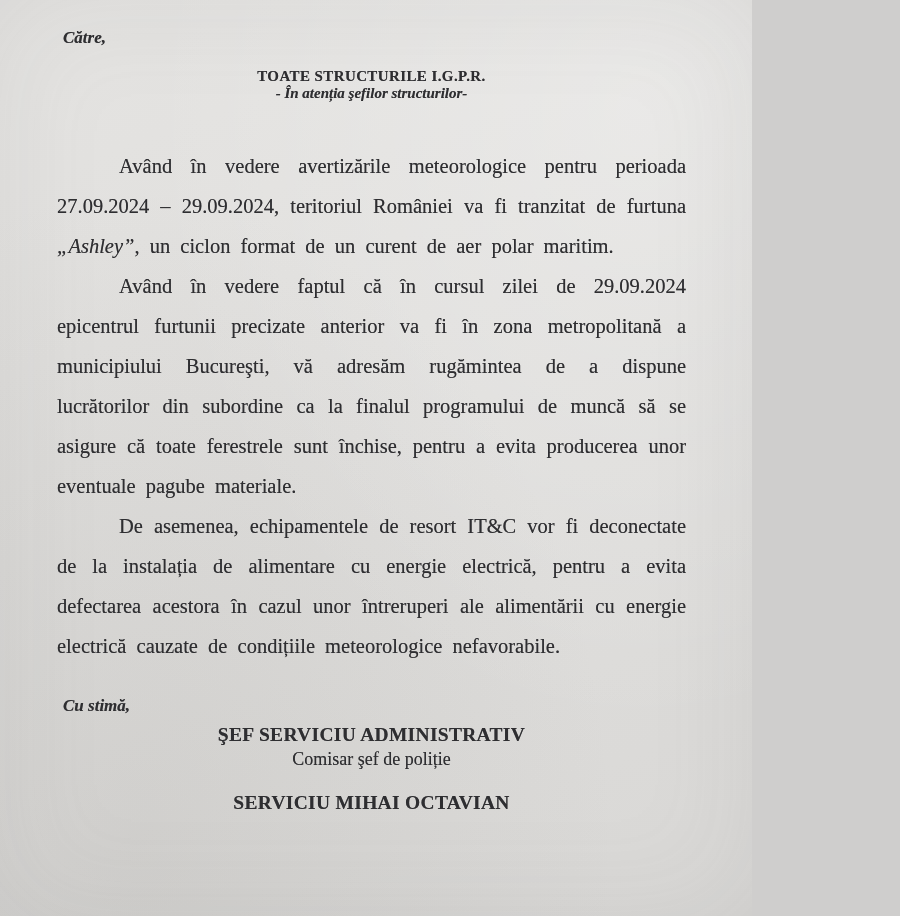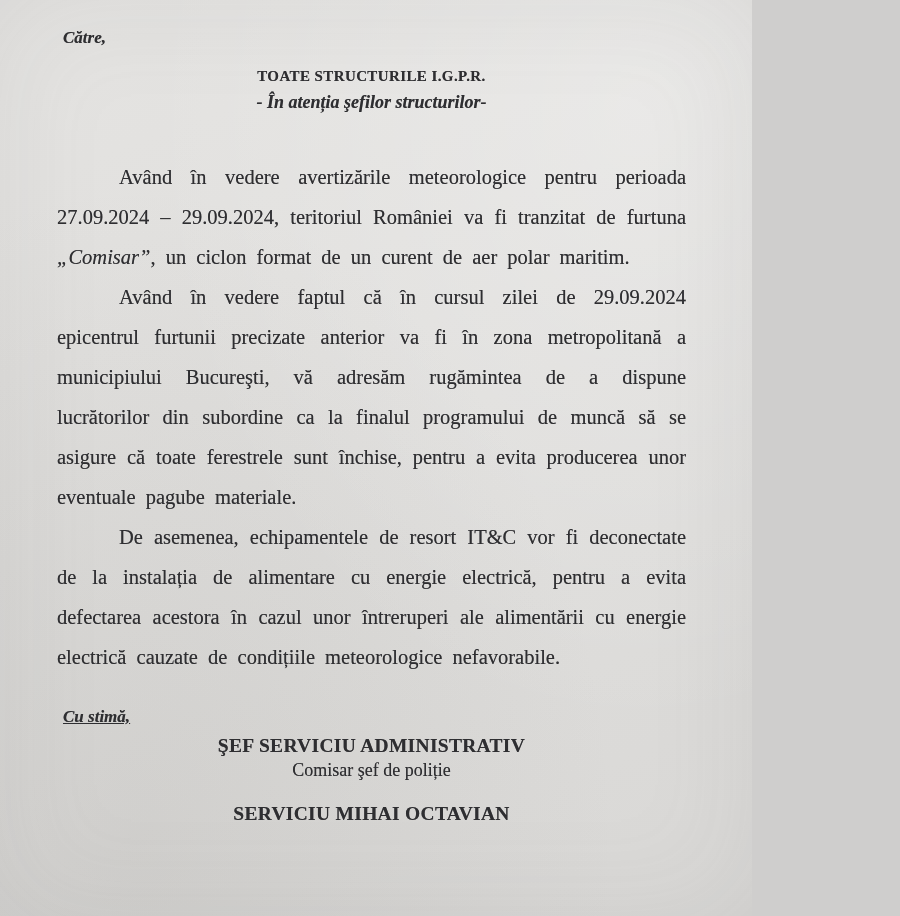--- a/index.html
+++ b/index.html
@@ -33,43 +33,41 @@
     text-align: center;
     font-weight: bold;
     font-size: 15px;
     letter-spacing: 0.4px;
     margin-top: 20px;
   }
   .subtitle {
     text-align: center;
     font-weight: bold;
     font-style: italic;
-    font-size: 18px;
-    margin-top: 7px;
+    font-size: 15px;
   }
   .body-text {
     margin-top: 44px;
     font-size: 20.5px;
     line-height: 40px;
     text-align: justify;
     word-spacing: 5px;
   }
   .body-text p {
     margin: 0;
     text-indent: 62px;
   }
   .storm-name {
     font-style: italic;
   }
   .closing {
     font-weight: bold;
     font-style: italic;
     font-size: 17px;
     margin: 30px 0 0 6px;
-    text-decoration: underline;
   }
   .signature {
     text-align: center;
     margin-top: 8px;
   }
   .sig-role {
     font-weight: bold;
     font-size: 19.5px;
     letter-spacing: 0.3px;
   }
@@ -89,21 +87,21 @@
 
 <div class="paper">
 
   <div class="salutation">Către,</div>
 
   <div class="title">TOATE STRUCTURILE I.G.P.R.</div>
 
   <div class="subtitle">- În atenția şefilor structurilor-</div>
 
   <div class="body-text">
-    <p><span>Având în vedere avertizările meteorologice pentru perioada 27.09.2024 – 29.09.2024, teritoriul României va fi tranzitat de furtuna </span><em class="storm-name">„Comisar”</em><span>, un ciclon format de un curent de aer polar maritim.</span></p>
+    <p><span>Având în vedere avertizările meteorologice pentru perioada 27.09.2024 – 29.09.2024, teritoriul României va fi tranzitat de furtuna </span><em class="storm-name">„Ashley”</em><span>, un ciclon format de un curent de aer polar maritim.</span></p>
     <p>Având în vedere faptul că în cursul zilei de 29.09.2024 epicentrul furtunii precizate anterior va fi în zona metropolitană a municipiului Bucureşti, vă adresăm rugămintea de a dispune lucrătorilor din subordine ca la finalul programului de muncă să se asigure că toate ferestrele sunt închise, pentru a evita producerea unor eventuale pagube materiale.</p>
     <p>De asemenea, echipamentele de resort IT&amp;C vor fi deconectate de la instalația de alimentare cu energie electrică, pentru a evita defectarea acestora în cazul unor întreruperi ale alimentării cu energie electrică cauzate de condițiile meteorologice nefavorabile.</p>
   </div>
 
   <div class="closing">Cu stimă,</div>
 
   <div class="signature">
     <div class="sig-role">ŞEF SERVICIU ADMINISTRATIV</div>
     <div class="sig-rank">Comisar şef de poliție</div>
     <div class="sig-name">SERVICIU MIHAI OCTAVIAN</div>

